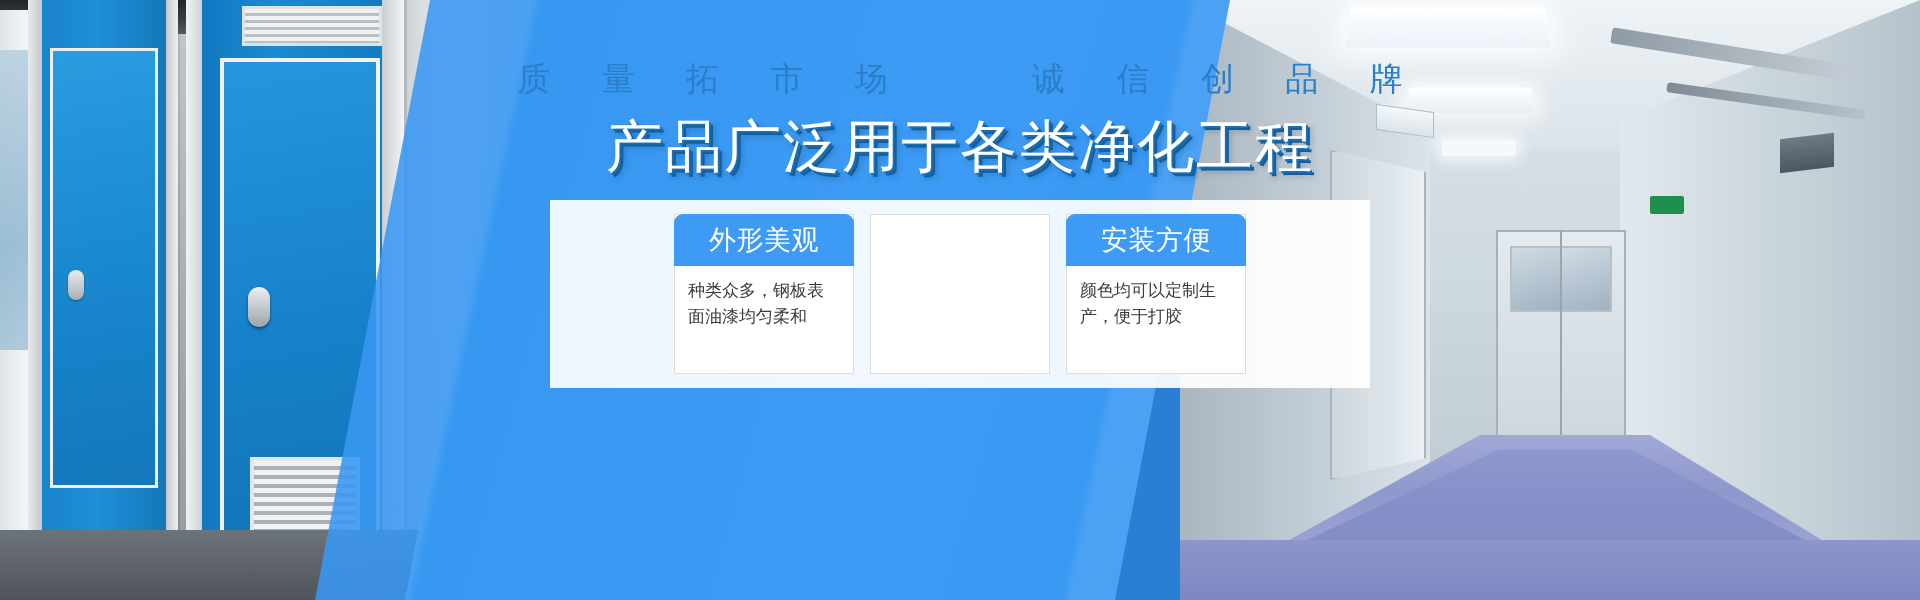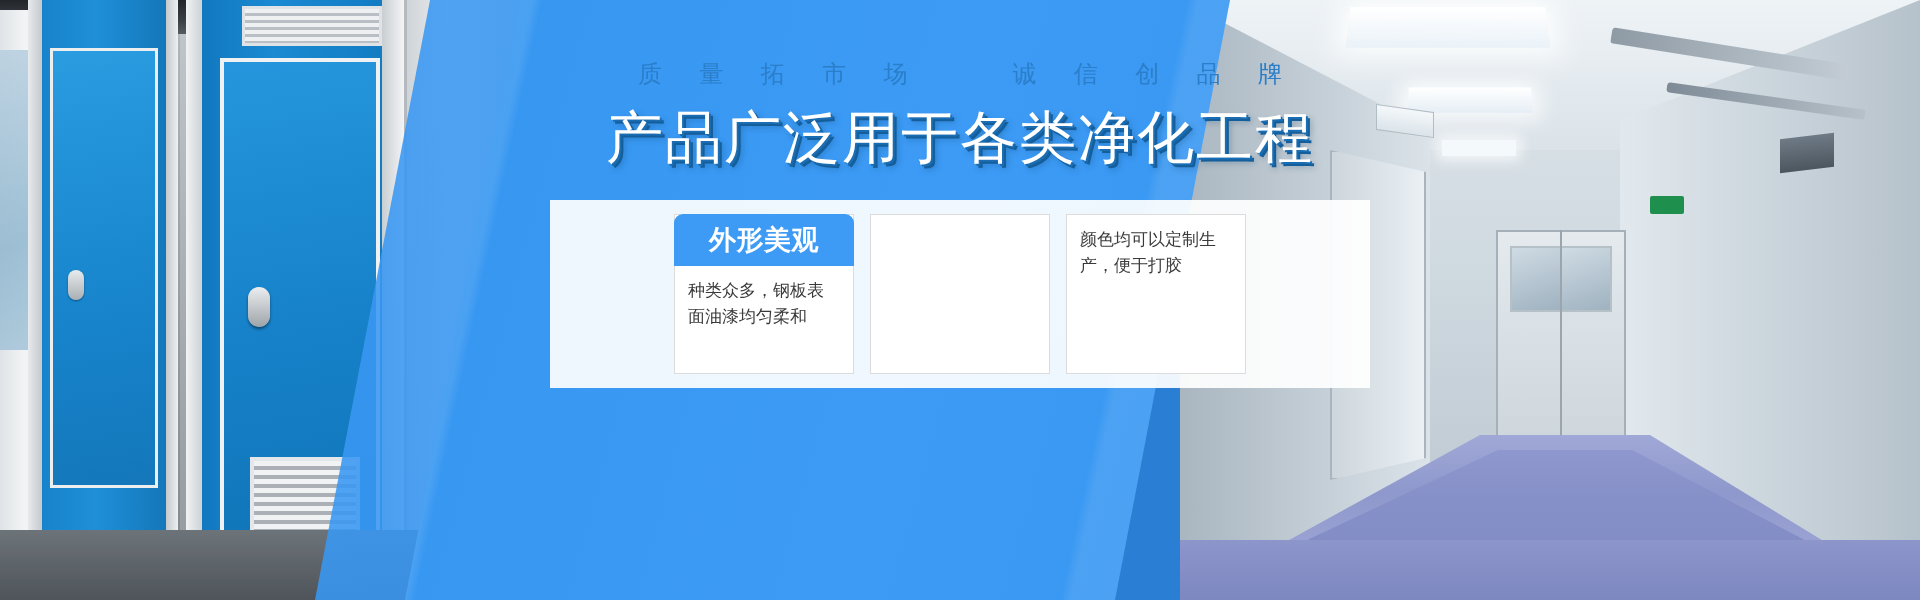--- a/index.html
+++ b/index.html
@@ -232,21 +232,21 @@
     background:linear-gradient(105deg,rgba(61,155,245,.88),rgba(45,140,235,.88));
     clip-path:polygon(430px 0, 560px 0, 445px 600px, 315px 600px);
   }
 
   
   .text-wrap{
     position:absolute; left:0; top:62px; width:1920px;
     text-align:center; z-index:6;
   }
   .tagline{
-    font-size:24px; line-height:1;
+    font-size:33px; line-height:1;
     letter-spacing:.62em; text-indent:.62em;
     color:#2b7ec9;
     font-family:"DejaVu Sans","Liberation Sans",sans-serif;
     white-space:pre;
   }
   .headline{
     margin-top:22px;
     font-size:57px; line-height:1.05;
     letter-spacing:.035em;
     font-weight:normal;
@@ -278,21 +278,21 @@
     background:#ffffff;
     border:1px solid #dcdcdc;
     display:flex; flex-direction:column;
   }
   .card-head{
     height:52px;
     background:#3d9bf5;
     border-radius:9px 9px 0 0;
     display:flex; align-items:center; justify-content:center;
     color:#ffffff;
-    font-size:27px; font-weight:bold;
+    font-size:27px; font-weight:normal;
     letter-spacing:.02em;
     margin:-1px -1px 0 -1px;
   }
   .card-body{
     flex:1;
     padding:12px 13px 8px 13px;
     font-size:17px; line-height:1.5;
     color:#3a3a3a;
     text-align:left;
     font-family:"DejaVu Sans","Liberation Sans",sans-serif;
@@ -362,18 +362,19 @@
     <div class="card">
       <div class="card-head">外形美观</div>
       <div class="card-body">种类众多，钢板表面油漆均匀柔和</div>
     </div>
 
     <div class="card">
     </div>
 
 
     <div class="card">
+      <div class="card-head">安装方便</div>
       <div class="card-body">颜色均可以定制生产，便于打胶</div>
     </div>
 
   </div>
 
 </div>
 
 </body></html>

